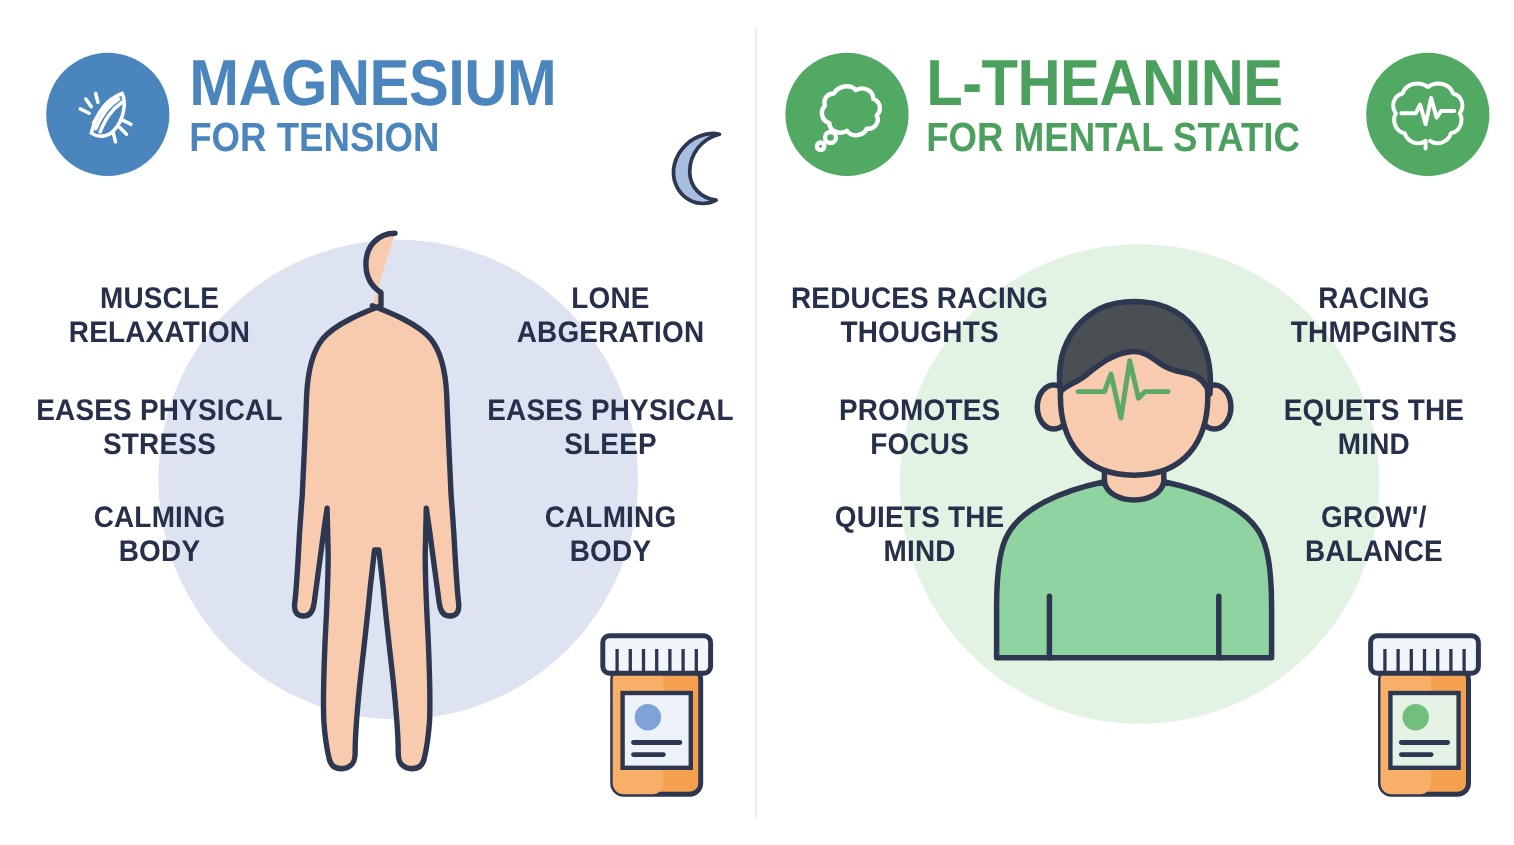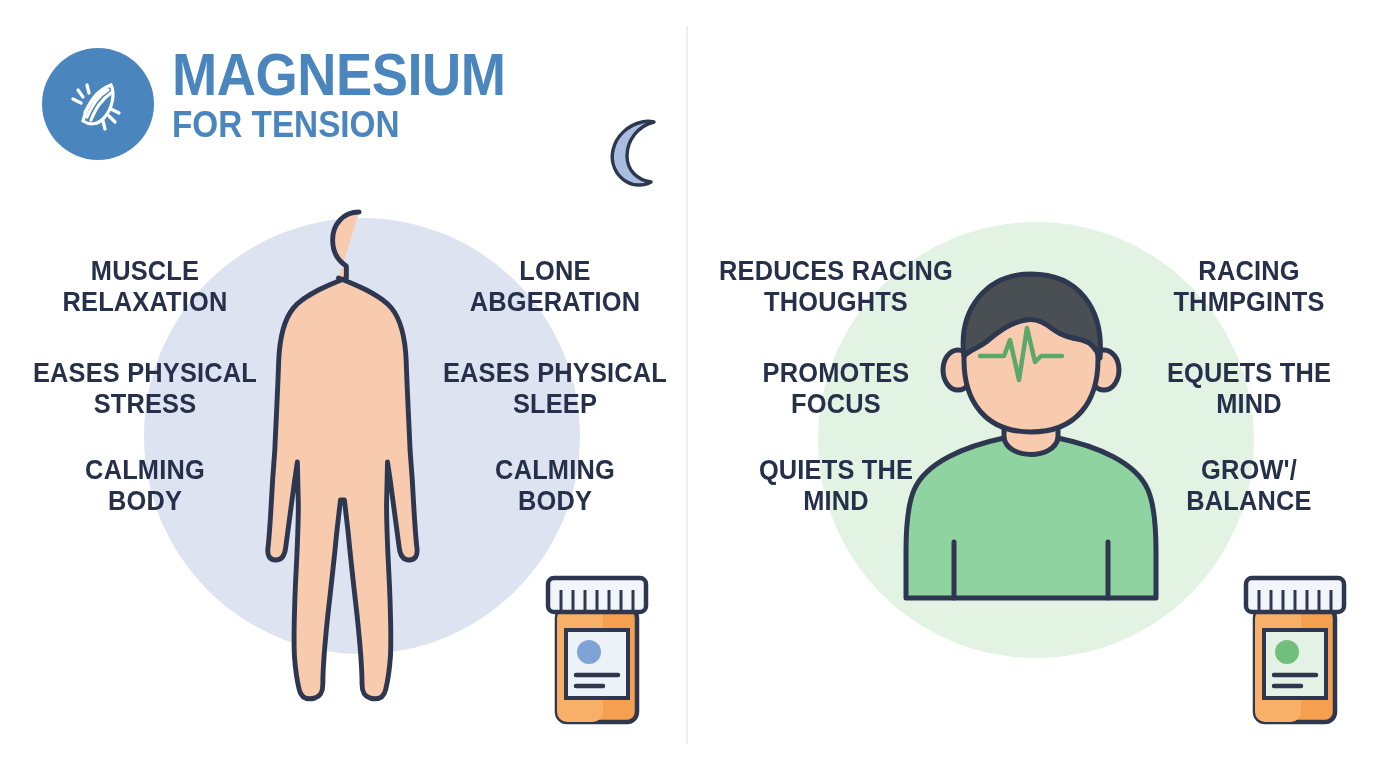--- a/index.html
+++ b/index.html
@@ -223,20 +223,53 @@
         <line x1="37" y1="107" x2="79" y2="107" stroke="#2E3750" stroke-width="4.5" stroke-linecap="round"></line>
         <line x1="37" y1="118" x2="64" y2="118" stroke="#2E3750" stroke-width="4.5" stroke-linecap="round"></line>
       </svg>
     </div>
   </div>
 
   <div class="panel right">
 
     <div class="bg-circle green"></div>
 
+    <div class="header">
+
+      <div class="badge b-right-1">
+        <svg width="78" height="78" viewBox="0 0 78 78">
+          <g fill="none" stroke="#ffffff" stroke-width="4" stroke-linejoin="round">
+            <path d="M27 20 C31 13 42 11 47 17 C54 13 63 17 63 25
+                     C69 27 71 35 66 40 C69 46 64 53 57 52
+                     C54 59 43 60 39 54 C32 58 23 54 23 47
+                     C16 45 14 36 19 31 C17 25 21 20 27 20 Z"></path>
+            <circle cx="24" cy="60" r="5"></circle>
+            <circle cx="15" cy="68" r="3.4"></circle>
+          </g>
+        </svg>
+      </div>
+
+      <div class="titles">
+        <div class="title-main">L-THEANINE</div>
+        <div class="title-sub">FOR MENTAL STATIC</div>
+      </div>
+
+      <div class="badge b-right-2">
+        <svg width="80" height="78" viewBox="0 0 80 78">
+          <g fill="none" stroke="#ffffff" stroke-width="3.6" stroke-linejoin="round" stroke-linecap="round">
+            <path d="M40 14 C32 8 20 11 17 20 C9 22 6 31 11 38
+                     C7 45 11 55 19 56 C21 64 31 68 38 63
+                     L38 70"></path>
+            <path d="M40 14 C48 8 60 11 63 20 C71 22 74 31 69 38
+                     C73 45 69 55 61 56 C59 64 49 68 42 63"></path>
+            <path d="M16 38 L29 38 L33 30 L38 48 L43 24 L48 42 L52 36 L64 36"></path>
+          </g>
+        </svg>
+      </div>
+    </div>
 
     <div class="figure person-figure">
       <svg width="290" height="350" viewBox="0 0 290 350">
 
         <ellipse cx="72" cy="118" rx="15" ry="20" fill="#F9CBAE" stroke="#2E3750" stroke-width="5"></ellipse>
         <ellipse cx="218" cy="118" rx="15" ry="20" fill="#F9CBAE" stroke="#2E3750" stroke-width="5"></ellipse>
 
         <path d="M118 160 L118 210 C118 222 172 222 172 210 L172 160 Z" fill="#F9CBAE" stroke="#2E3750" stroke-width="5" stroke-linejoin="round"></path>
 
         <path d="M118 186 C80 194 40 210 28 238 C22 252 20 272 20 300 L20 346 L270 346

